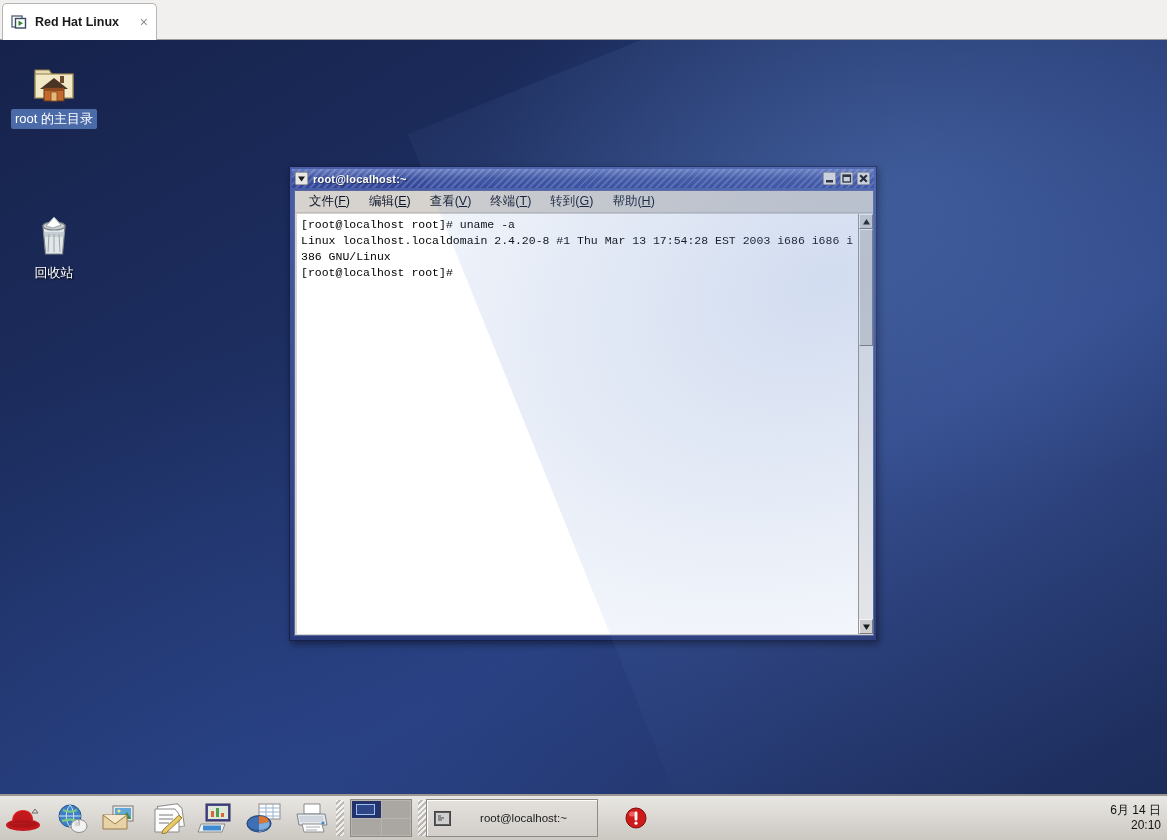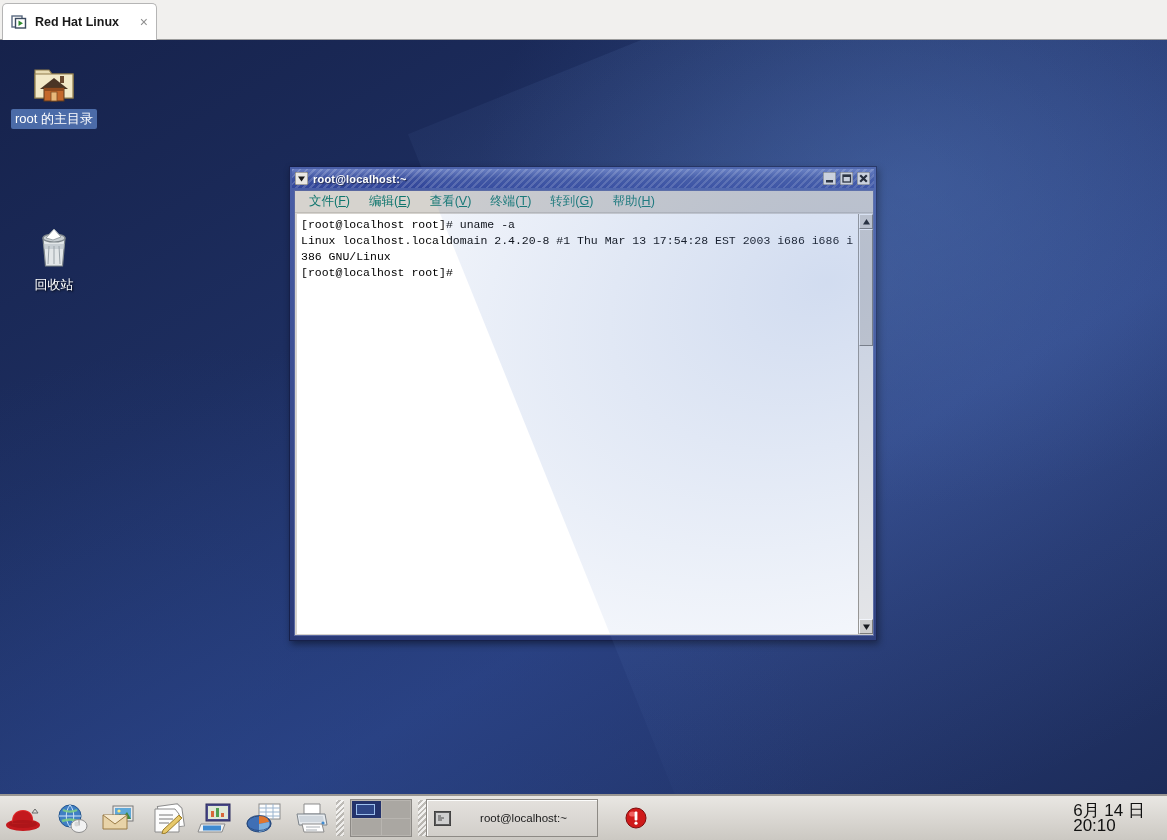--- a/index.html
+++ b/index.html
@@ -104,21 +104,21 @@
     width:580px; height:446px;
     background:#d6d3ce;
     border:1px solid #5a68a0;
   }
   #menubar{
     height:22px; background:#d6d3ce;
     display:flex; align-items:center; padding-left:6px; gap:3px;
     border-bottom:1px solid #bfbcb7;
   }
   .mitem{
-    font-size:12.5px; color:#0f766e; padding:2px 8px; cursor:pointer;
+    font-size:12.5px; color:#0f172a; padding:2px 8px; cursor:pointer;
     white-space:nowrap;
   }
   .mitem u{ text-decoration:underline; }
 
   #term-area{
     position:absolute; left:2px; top:23px;
     width:576px; height:420px;
     background:#ffffff; display:flex;
   }
   #term-text{
@@ -189,22 +189,22 @@
     cursor:pointer;
   }
   #win-task .wl-label{
     flex:1; text-align:center; font-size:11.5px; color:#1a1a1a;
     white-space:nowrap; overflow:hidden;
   }
   #tray{
     margin-left:14px; display:flex; align-items:center; gap:6px;
   }
   #clock{
-    margin-left:auto; margin-right:22px;
-    font-size:17px; color:#111; line-height:15px;
+    margin-left:auto; margin-right:6px;
+    text-align:right; font-size:12px; color:#111; line-height:15px;
   }
   svg{ display:block; }
 </style>
 </head>
 <body>
 
 <div id="vm-tabstrip">
   <div id="vm-tab">
     <span>
       <svg width="17" height="16" viewBox="0 0 17 16">
@@ -229,21 +229,21 @@
         <rect x="14" y="30" width="20" height="13" fill="#c4682c" stroke="#5e3a1c" stroke-width="1"></rect>
         <rect x="14" y="30" width="20" height="3" fill="#8f4a1e"></rect>
         <rect x="21" y="34" width="6" height="9" fill="#e8b87a" stroke="#7a4a22" stroke-width=".8"></rect>
         <rect x="30" y="18" width="4" height="7" fill="#6b4a30"></rect>
       </svg>
     </span>
     <span class="dlabel">root 的主目录</span>
   </div>
 
 
-  <div class="dicon" style="left:4px; top:184px;">
+  <div class="dicon" style="left:4px; top:172px;">
     <span class="glyph">
       <svg width="48" height="48" viewBox="0 0 48 48">
         <path d="M13 14h22l-2.5 28h-17z" fill="#e2e6e8" stroke="#7d858a" stroke-width="1.2"></path>
         <ellipse cx="24" cy="14" rx="11" ry="4" fill="#c9cfd3" stroke="#7d858a" stroke-width="1.2"></ellipse>
         <path d="M13.6 20h20.8l-.5 5H14.1z" fill="#b9c2c8" opacity=".65"></path>
         <polygon points="16,14 24,5 31,13 23,16" fill="#ffffff" stroke="#9aa2a7" stroke-width="1"></polygon>
         <polygon points="24,5 31,13 27,8" fill="#d9dfe3"></polygon>
         <path d="M19 22l-1 18M24 22l0 18M29 22l1 18" stroke="#9aa3a9" stroke-width="1" fill="none"></path>
       </svg>
     </span>

